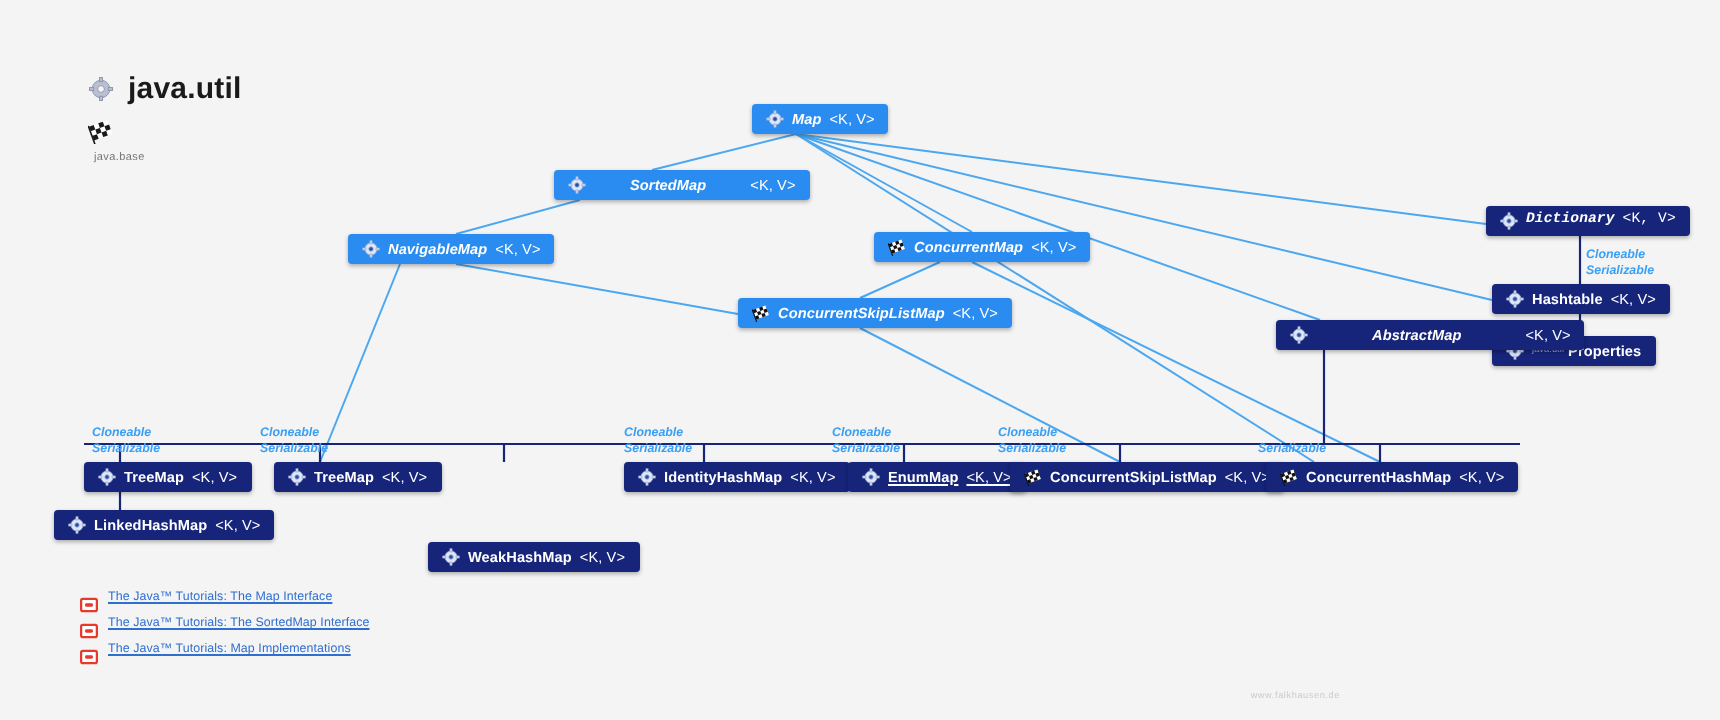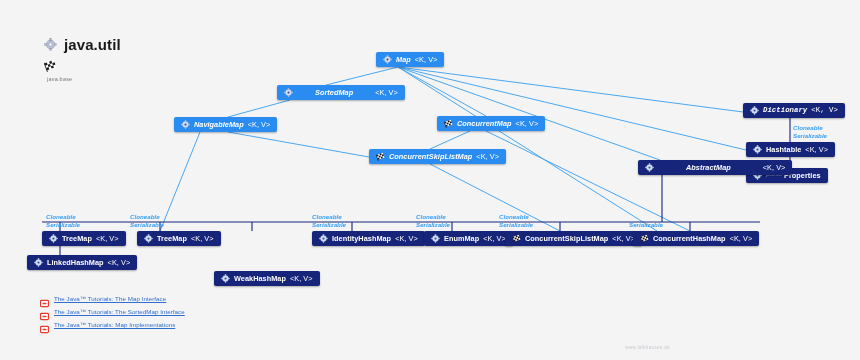--- a/index.html
+++ b/index.html
@@ -371,21 +371,21 @@
               <rect x="7.1" y="0.7" width="1.8" height="2.8"></rect>
               <rect x="7.1" y="12.5" width="1.8" height="2.8"></rect>
               <rect x="0.7" y="7.1" width="2.8" height="1.8"></rect>
               <rect x="12.5" y="7.1" width="2.8" height="1.8"></rect>
             </g>
           </svg>
         </span>
         <span class="nm">IdentityHashMap</span>
         <span class="gen">&lt;K, V&gt;</span>
       </div>
-      <div class="node cls" style="left: 424px; top: 231px;">
+      <div class="node cls" style="left: 424px; top: 231px; text-decoration: underline;">
         <span class="ico">
           <svg viewBox="0 0 16 16">
             <g fill="#dfe6f5" stroke="#9fb0d8" stroke-width=".7">
               <circle cx="8" cy="8" r="5.4"></circle>
               <circle cx="8" cy="8" r="2" fill="#2a4fa8"></circle>
               <rect x="7.1" y="0.7" width="1.8" height="2.8"></rect>
               <rect x="7.1" y="12.5" width="1.8" height="2.8"></rect>
               <rect x="0.7" y="7.1" width="2.8" height="1.8"></rect>
               <rect x="12.5" y="7.1" width="2.8" height="1.8"></rect>
             </g>

